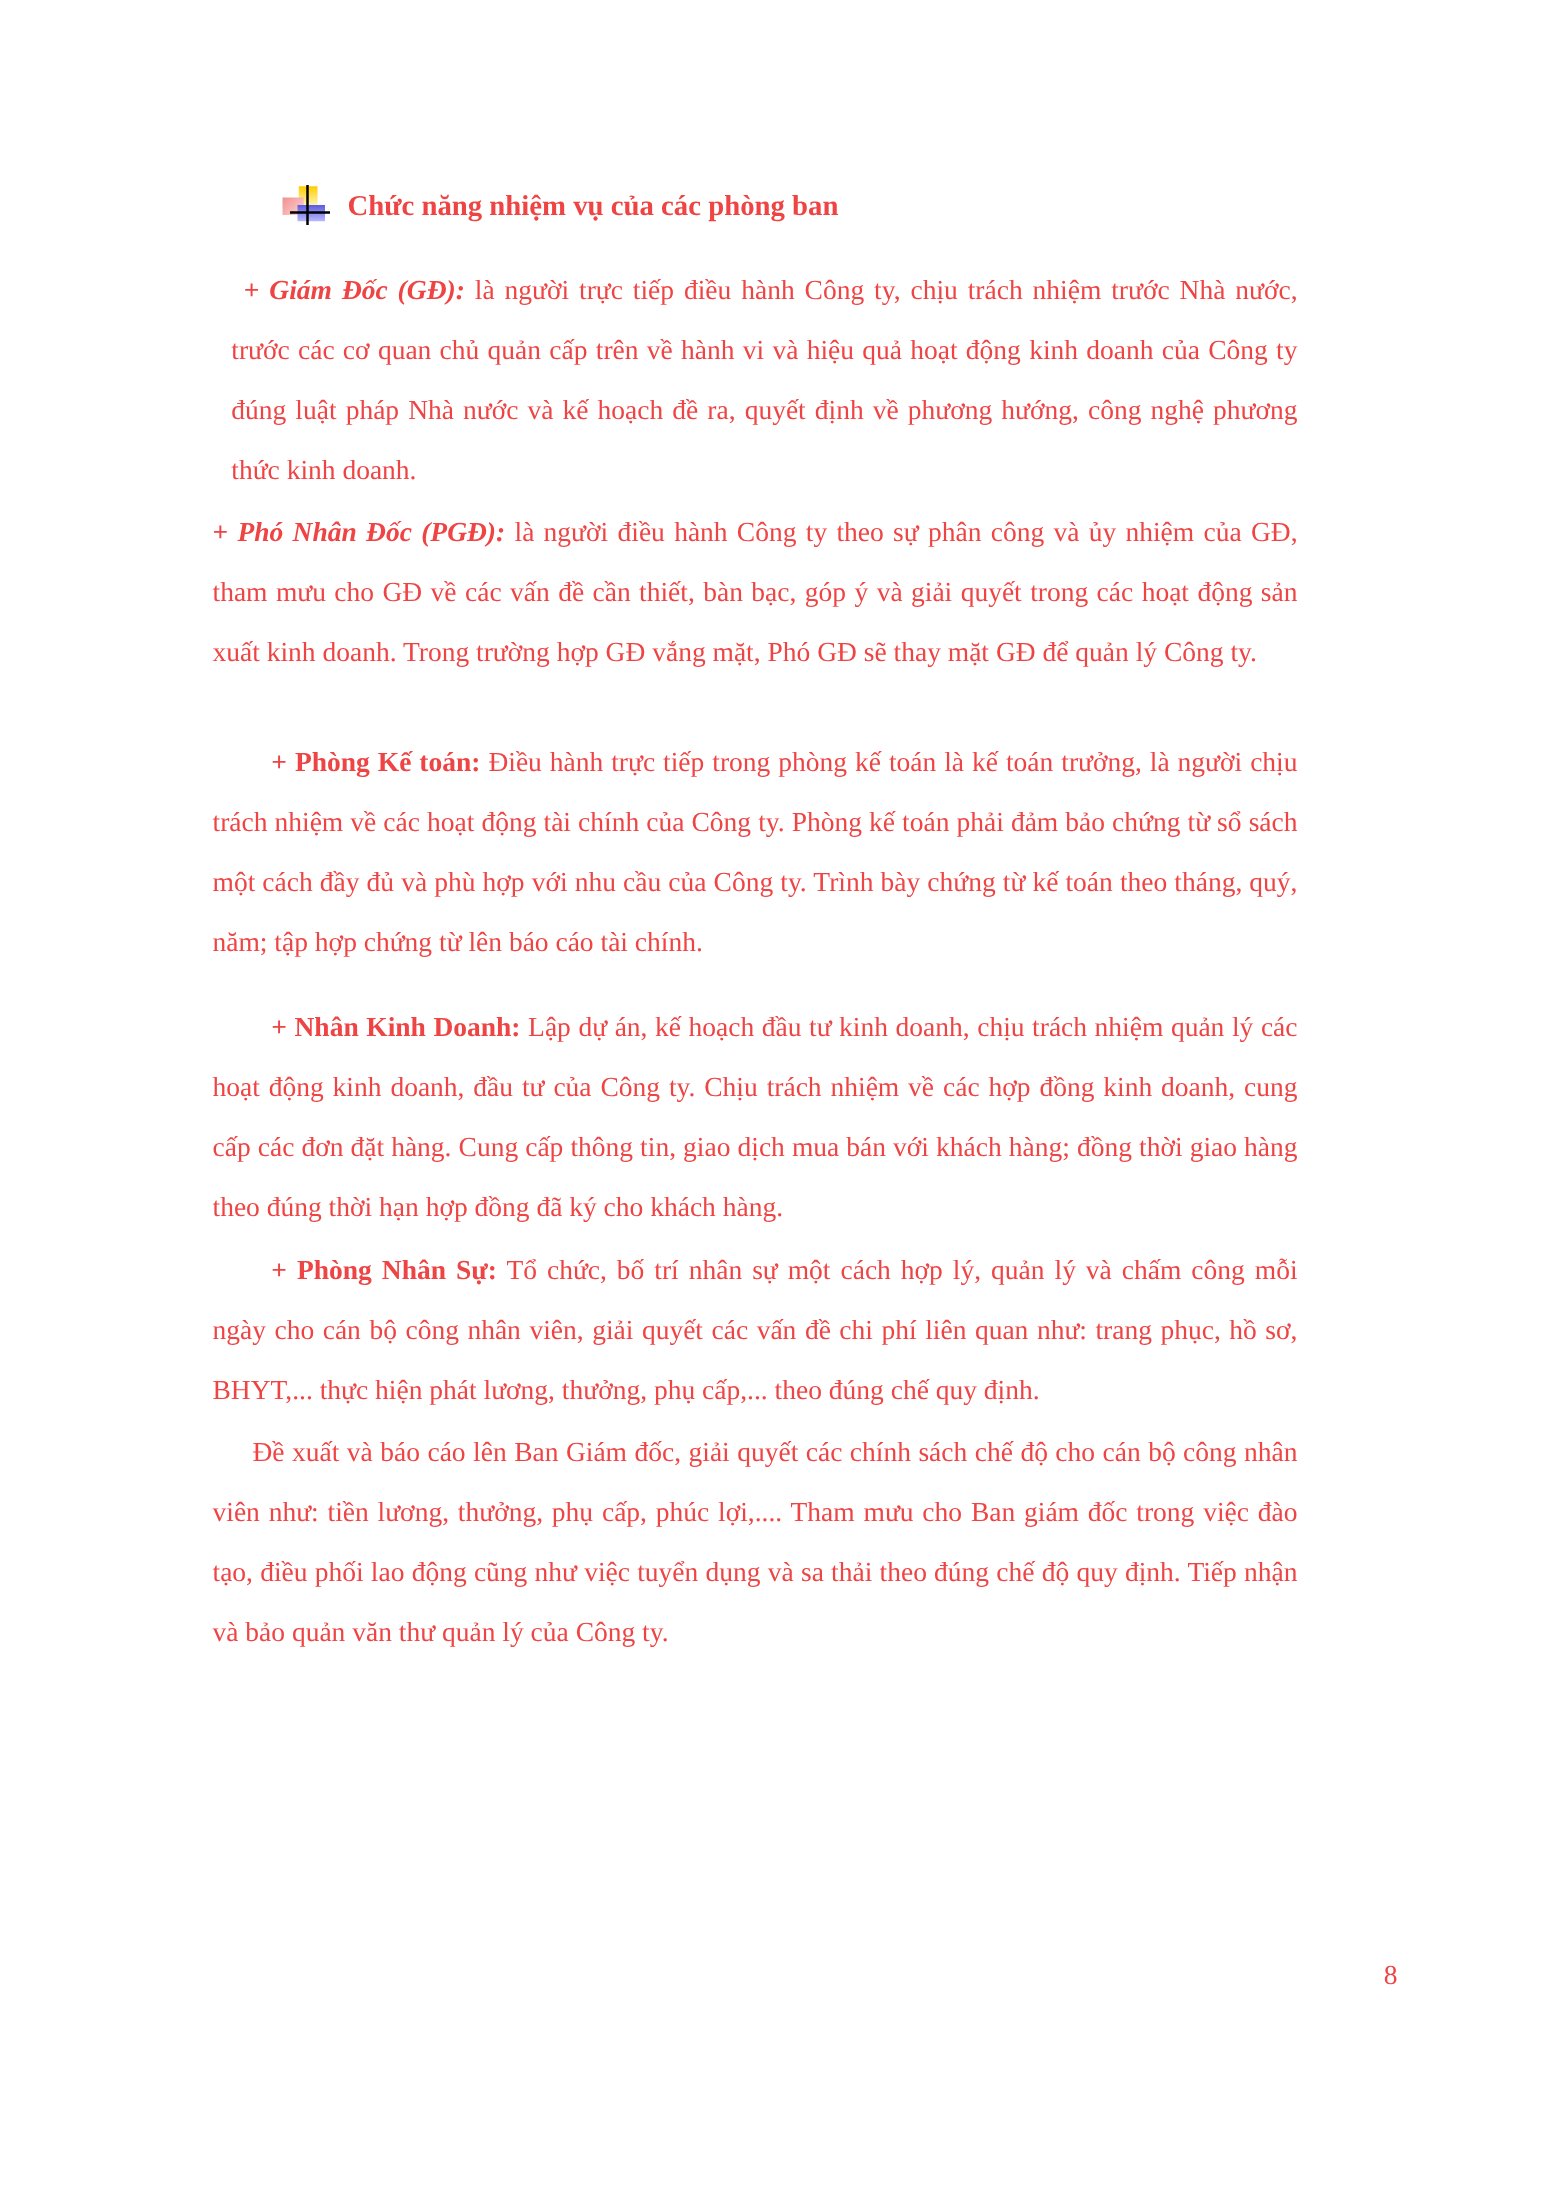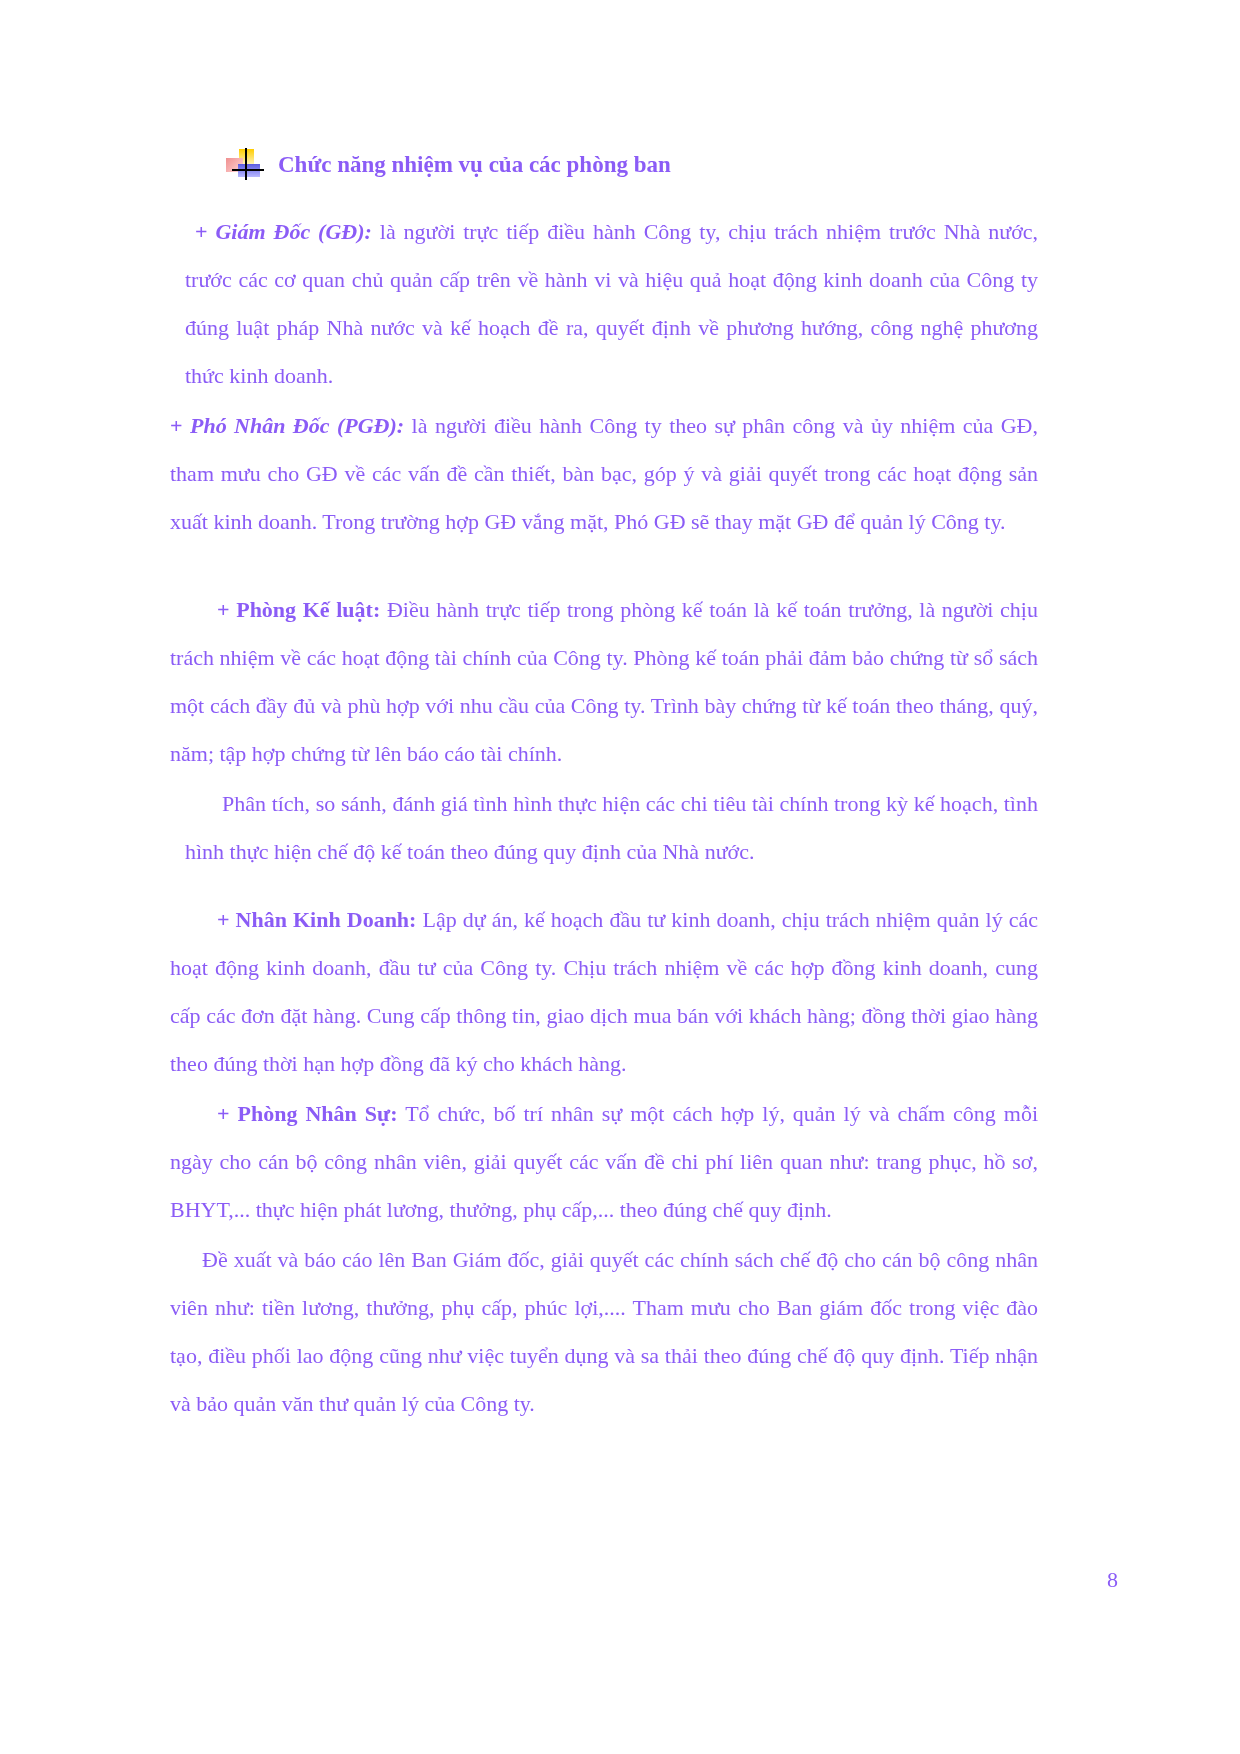--- a/index.html
+++ b/index.html
@@ -6,21 +6,21 @@
     margin: 0;
     padding: 0;
     background: #ffffff;
   }
   .page {
     position: relative;
     width: 1240px;
     height: 1754px;
     background: #ffffff;
     font-family: "Liberation Serif", "DejaVu Serif", serif;
-    color: #8b5cf6;
+    color: #ef4444;
     overflow: hidden;
     box-sizing: border-box;
     padding: 148px 200px 0 168px;
   }
   .content {
     width: 872px;
   }
   .doc-heading {
     display: flex;
     align-items: center;
@@ -106,27 +106,24 @@
     </p>
 
     <p class="para p2">
       <span class="marker">+</span>
       <span class="lead-bi">Phó Nhân Đốc (PGĐ):</span>
       <span>là người điều hành Công ty theo sự phân công và ủy nhiệm của GĐ, tham mưu cho GĐ về các vấn đề cần thiết, bàn bạc, góp ý và giải quyết trong các hoạt động sản xuất kinh doanh. Trong trường hợp GĐ vắng mặt, Phó GĐ sẽ thay mặt GĐ để quản lý Công ty.</span>
     </p>
 
     <p class="para p3">
       <span class="marker">+</span>
-      <span class="lead-b">Phòng Kế luật:</span>
+      <span class="lead-b">Phòng Kế toán:</span>
       <span>Điều hành trực tiếp trong phòng kế toán là kế toán trưởng, là người chịu trách nhiệm về các hoạt động tài chính của Công ty. Phòng kế toán phải đảm bảo chứng từ sổ sách một cách đầy đủ và phù hợp với nhu cầu của Công ty. Trình bày chứng từ kế toán theo tháng, quý, năm; tập hợp chứng từ lên báo cáo tài chính.</span>
     </p>
 
-    <p class="para p4">
-      <span>Phân tích, so sánh, đánh giá tình hình thực hiện các chi tiêu tài chính trong kỳ kế hoạch, tình hình thực hiện chế độ kế toán theo đúng quy định của Nhà nước.</span>
-    </p>
 
     <p class="para p5">
       <span class="marker">+</span>
       <span class="lead-b">Nhân Kinh Doanh:</span>
       <span>Lập dự án, kế hoạch đầu tư kinh doanh, chịu trách nhiệm quản lý các hoạt động kinh doanh, đầu tư của Công ty. Chịu trách nhiệm về các hợp đồng kinh doanh, cung cấp các đơn đặt hàng. Cung cấp thông tin, giao dịch mua bán với khách hàng; đồng thời giao hàng theo đúng thời hạn hợp đồng đã ký cho khách hàng.</span>
     </p>
 
     <p class="para p6">
       <span class="marker">+</span>
       <span class="lead-b">Phòng Nhân Sự:</span>

